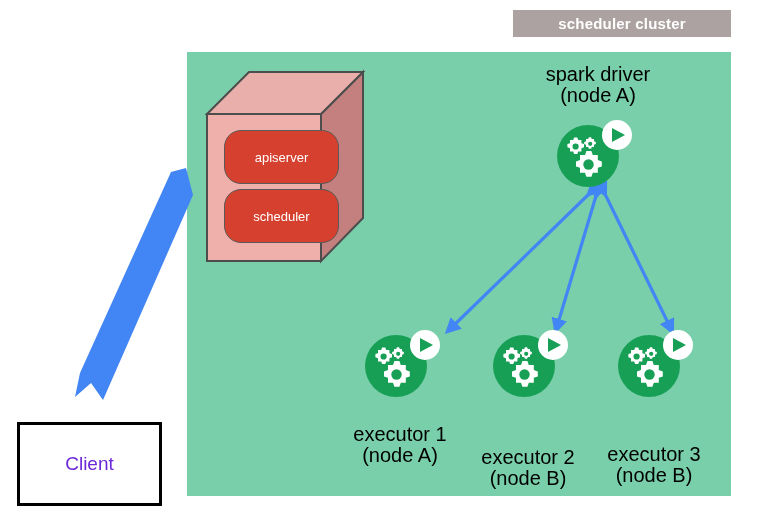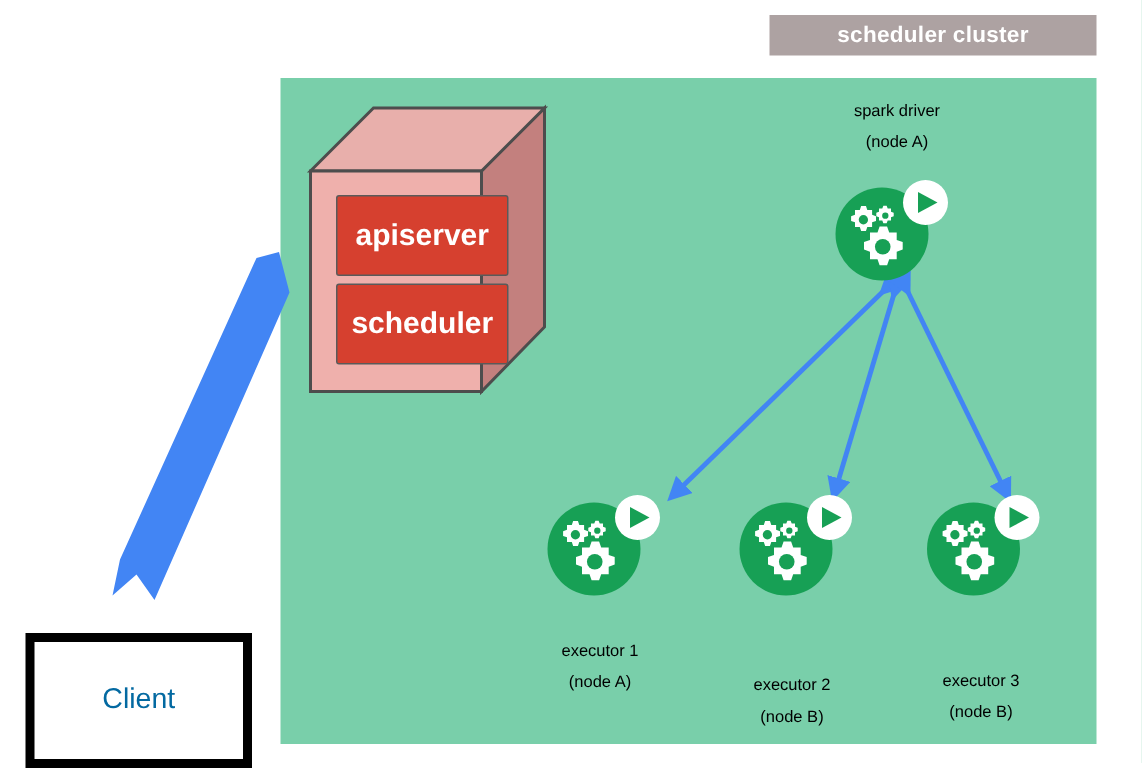--- a/index.html
+++ b/index.html
@@ -50,24 +50,24 @@
     top: 60px;
     width: 160px;
     height: 215px;
   }
   .k8s-box svg { display: block; overflow: visible; }
 
   .box-chip {
     position: absolute;
     background: #D6402F;
     border: 1px solid #5a5a5a;
-    border-radius: 2px;
+    border-radius: 17px;
     color: #ffffff;
-    font-size: 20px;
-    font-weight: bold;
+    font-size: 13px;
+    font-weight: normal;
     display: flex;
     align-items: center;
     justify-content: center;
   }
   .chip-api      { left: 224px; top: 130px; width: 113px; height: 52px; }
   .chip-sched    { left: 224px; top: 189px; width: 113px; height: 52px; }
 
   
   .submit-arrow {
     position: absolute;
@@ -91,25 +91,25 @@
   }
 
   
   .client-box {
     position: absolute;
     left: 17px;
     top: 422px;
     width: 139px;
     height: 78px;
     background: #ffffff;
-    border: 6px solid #000000;
+    border: 3px solid #000000;
     display: flex;
     align-items: center;
     justify-content: center;
-    color: #0369a1;
+    color: #6d28d9;
     font-size: 19px;
   }
 
   
   .node-icon {
     position: absolute;
     width: 84px;
     height: 72px;
   }
   .node-icon svg { display: block; overflow: visible; }
@@ -117,21 +117,21 @@
   .node-driver   { left: 552px; top: 118px; }
   .node-exec1    { left: 360px; top: 328px; }
   .node-exec2    { left: 488px; top: 328px; }
   .node-exec3    { left: 613px; top: 328px; }
 
   
   .node-caption {
     position: absolute;
     text-align: center;
     color: #000000;
-    font-size: 11px;
+    font-size: 20px;
     line-height: 21px;
     white-space: nowrap;
   }
   .cap-driver { left: 518px; top: 64px;  width: 160px; }
   .cap-exec1  { left: 330px; top: 424px; width: 140px; }
   .cap-exec2  { left: 458px; top: 447px; width: 140px; }
   .cap-exec3  { left: 584px; top: 444px; width: 140px; }
 
   
   .connectors {

